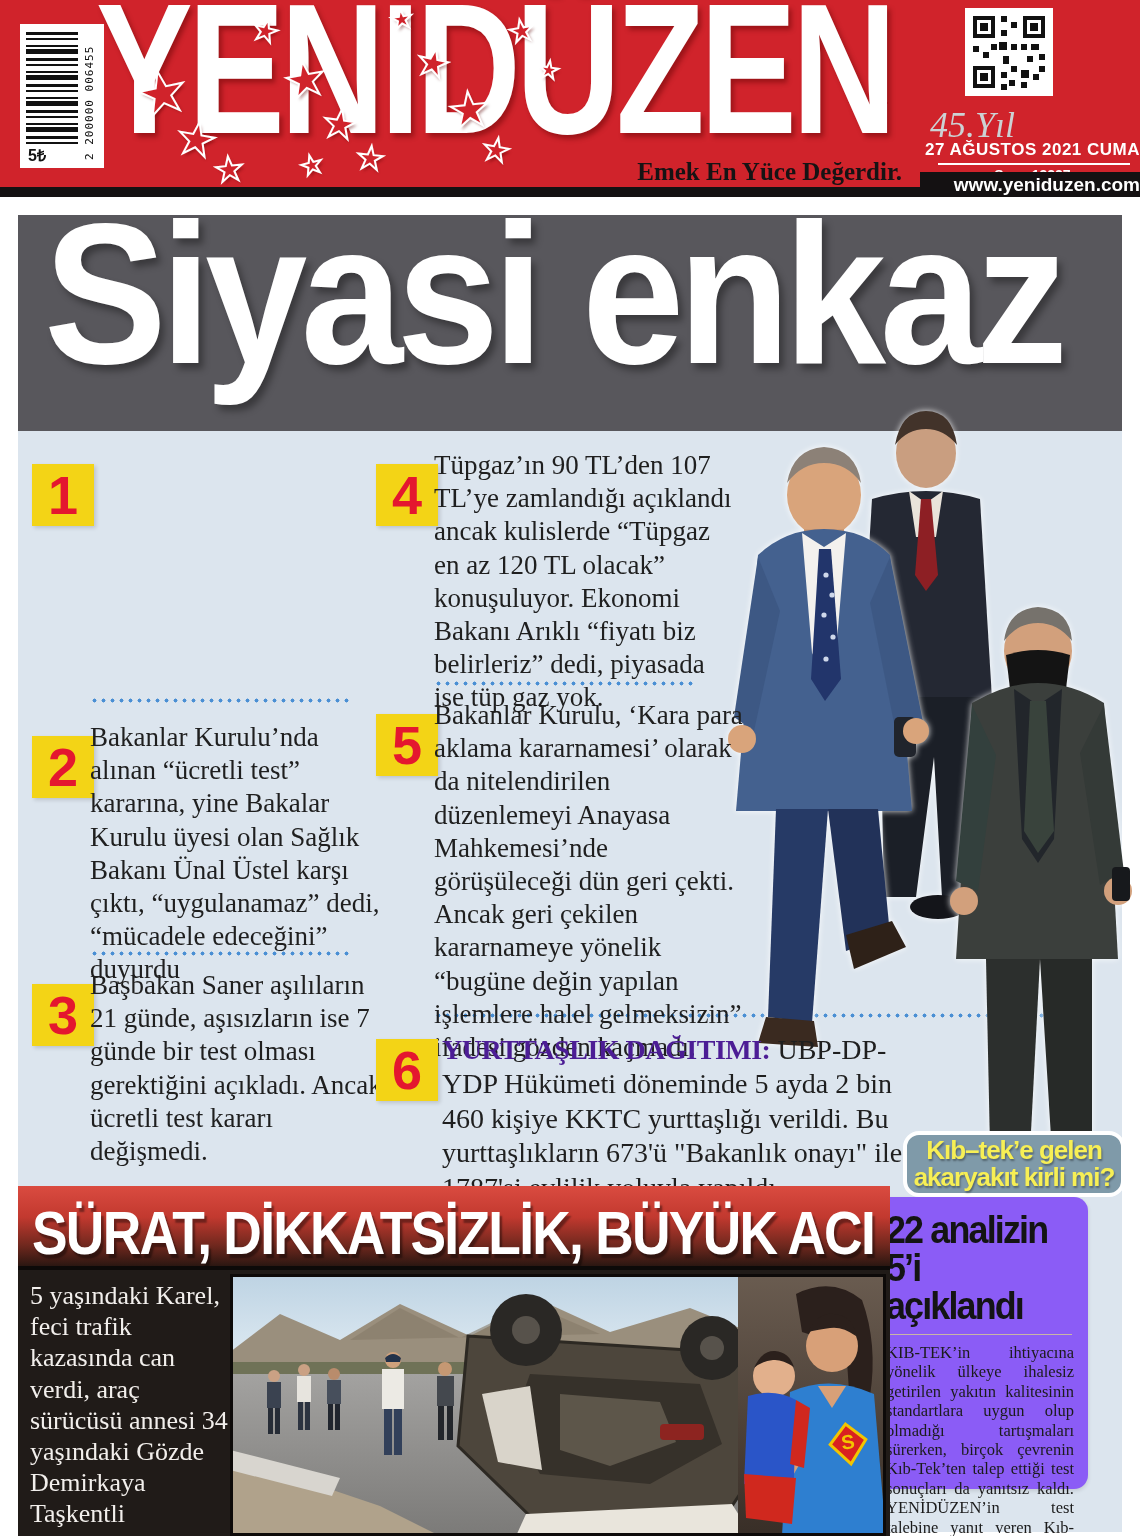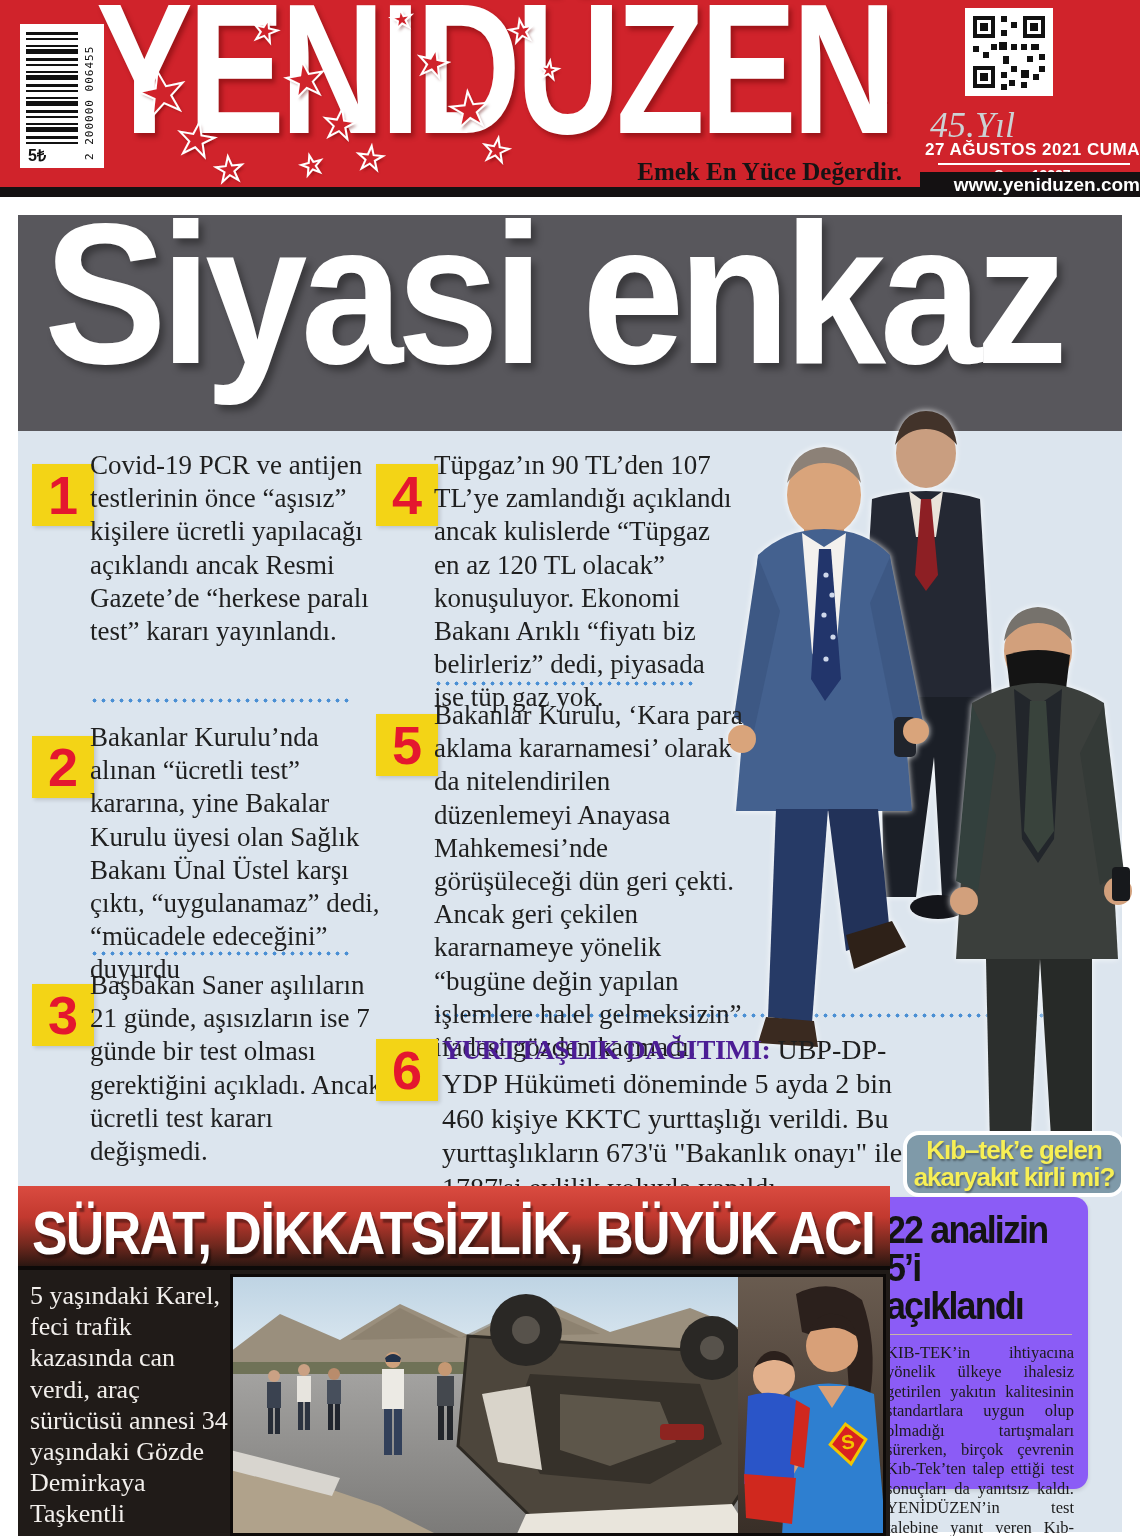--- a/index.html
+++ b/index.html
@@ -220,23 +220,20 @@
         <circle cx="442" cy="512" r="14" fill="#d2a07c"></circle>
         <rect x="436" y="488" width="18" height="34" rx="4" fill="#17191c"></rect>
         <path d="M310,580 l54,0 -10,192 -40,-4z" fill="#2c2f2d"></path>
         <path d="M364,580 l52,0 0,190 -40,4z" fill="#272a28"></path>
         <ellipse cx="330" cy="778" rx="30" ry="12" fill="#101112"></ellipse>
         <ellipse cx="404" cy="778" rx="30" ry="12" fill="#101112"></ellipse>
       </g>
     </svg>
 
     <span class="badge" style="left:14px;top:33px;">1</span>
-    <div class="news-item" style="left:72px;top:18px;width:282px;">
-      <p class="item-text">Covid-19 PCR ve antijen testlerinin önce “aşısız” kişilere ücretli yapılacağı açıklandı ancak Resmi Gazete’de “herkese paralı test” kararı yayınlandı.</p>
-    </div>
     <div class="dotted" style="left:72px;top:267px;width:262px;"></div>
 
     <span class="badge" style="left:14px;top:305px;">2</span>
     <div class="news-item" style="left:72px;top:290px;width:300px;">
       <p class="item-text">Bakanlar Kurulu’nda alınan “ücretli test” kararına, yine Bakalar Kurulu üyesi olan Sağlık Bakanı Ünal Üstel karşı çıktı, “uygulanamaz” dedi, “mücadele edeceğini” duyurdu</p>
     </div>
     <div class="dotted" style="left:72px;top:520px;width:262px;"></div>
 
     <span class="badge" style="left:14px;top:553px;">3</span>
     <div class="news-item" style="left:72px;top:538px;width:292px;">

